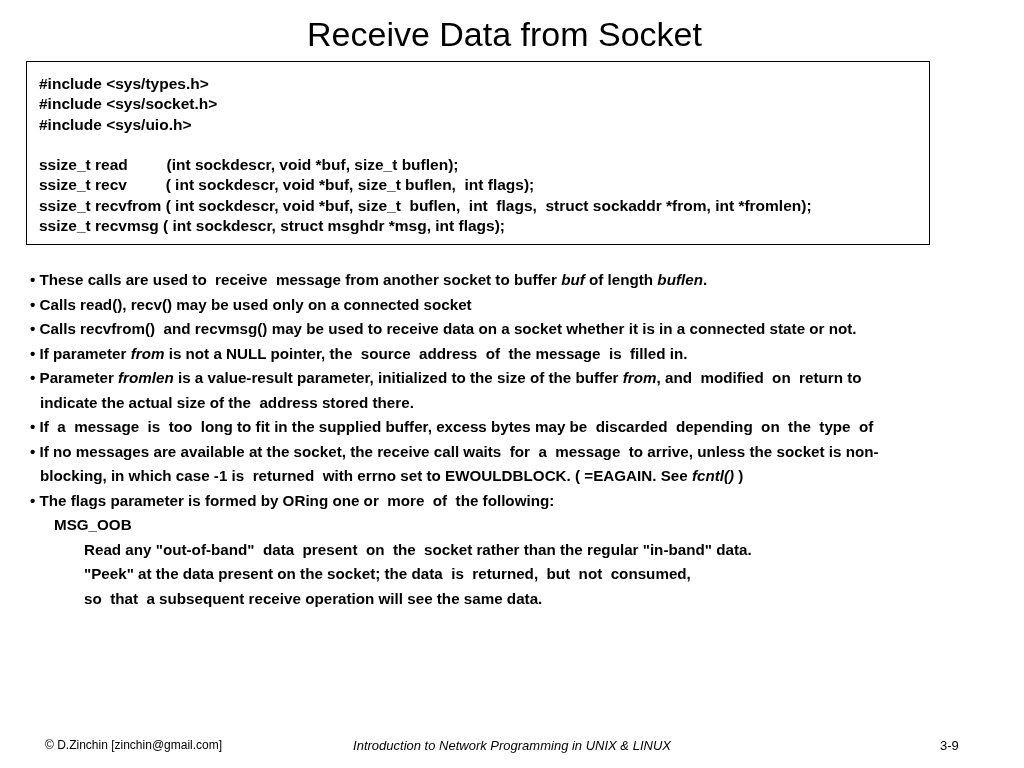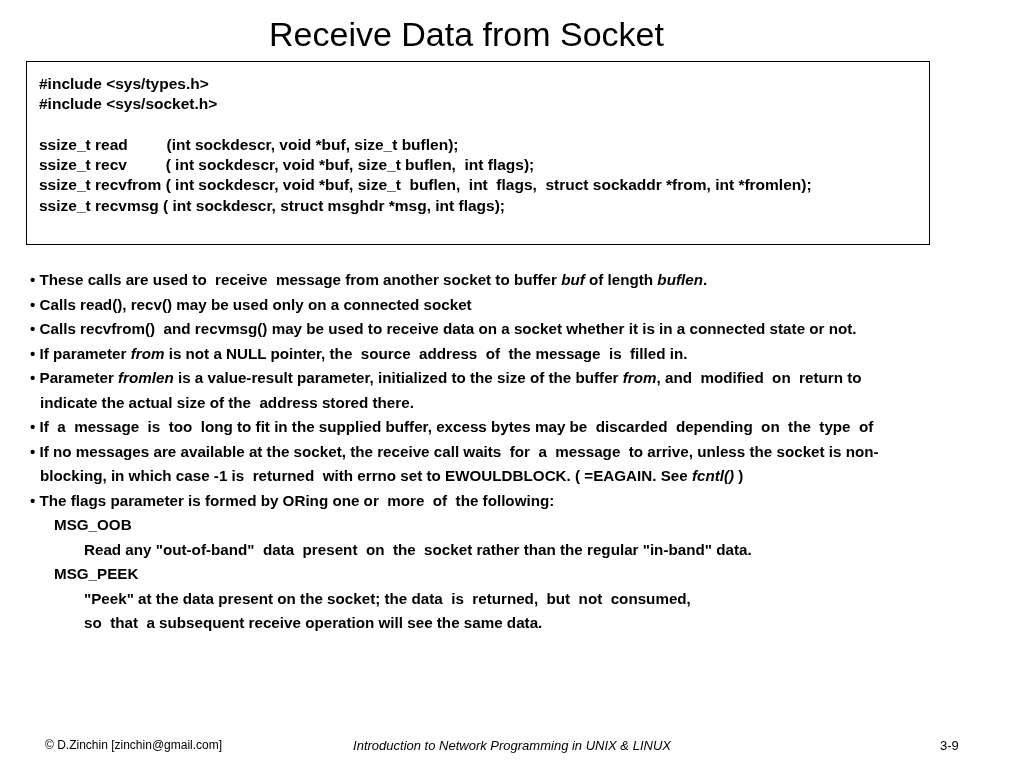--- a/index.html
+++ b/index.html
@@ -2,21 +2,21 @@
 <html><head>
   <meta charset="utf-8">
   <style>
     html, body { margin: 0; padding: 0; }
     body {
       width: 1024px; height: 768px; background: #ffffff; position: relative; overflow: hidden;
       font-family: "Liberation Sans", sans-serif; color: #000;
     }
     .title {
       position: absolute; left: 0; top: 14px; width: 933px; text-align: center;
-      font-size: 34px; font-weight: normal; line-height: 40px;
+      font-size: 34px; font-weight: normal; line-height: 40px; padding-left: 38px;
     }
     .codebox {
       position: absolute; left: 26px; top: 61px; width: 904px; height: 184px;
       border: 1.5px solid #000; box-sizing: border-box;
       padding: 12px 0 18px 12px;
       font-weight: bold; font-size: 15.5px; line-height: 20.3px;
     }
     .codebox .line { white-space: pre; height: 20.3px; }
     .codebox .gap { height: 20.3px; }
     .bullets {
@@ -36,40 +36,40 @@
     i { font-style: italic; }
   </style>
 </head>
 <body>
 
 <div class="title">Receive Data from Socket</div>
 
 <div class="codebox">
   <div class="line">#include &lt;sys/types.h&gt;</div>
   <div class="line">#include &lt;sys/socket.h&gt;</div>
+  <div class="line">#include &lt;sys/uio.h&gt;</div>
   <div class="gap"></div>
   <div class="line">ssize_t read         (int sockdescr, void *buf, size_t buflen);</div>
   <div class="line">ssize_t recv         ( int sockdescr, void *buf, size_t buflen,  int flags);</div>
   <div class="line">ssize_t recvfrom ( int sockdescr, void *buf, size_t  buflen,  int  flags,  struct sockaddr *from, int *fromlen);</div>
   <div class="line">ssize_t recvmsg ( int sockdescr, struct msghdr *msg, int flags);</div>
 </div>
 
 <div class="bullets">
   <div class="bl"><span>• These calls are used to  receive  message from another socket to buffer </span><i>buf</i><span> of length </span><i>buflen</i><span>.</span></div>
   <div class="bl">• Calls read(), recv() may be used only on a connected socket</div>
   <div class="bl">• Calls recvfrom()  and recvmsg() may be used to receive data on a socket whether it is in a connected state or not.</div>
   <div class="bl"><span>• If parameter </span><i>from</i><span> is not a NULL pointer, the  source  address  of  the message  is  filled in.</span></div>
   <div class="bl"><span>• Parameter </span><i>fromlen</i><span> is a value-result parameter, initialized to the size of the buffer </span><i>from</i><span>, and  modified  on  return to</span></div>
   <div class="bl ind1">indicate the actual size of the  address stored there.</div>
   <div class="bl">• If  a  message  is  too  long to fit in the supplied buffer, excess bytes may be  discarded  depending  on  the  type  of</div>
   <div class="bl">• If no messages are available at the socket, the receive call waits  for  a  message  to arrive, unless the socket is non-</div>
   <div class="bl ind1"><span>blocking, in which case -1 is  returned  with errno set to EWOULDBLOCK. ( =EAGAIN. See </span><i>fcntl()</i><span> )</span></div>
   <div class="bl">• The flags parameter is formed by ORing one or  more  of  the following:</div>
   <div class="bl ind2">MSG_OOB</div>
   <div class="bl ind3">Read any "out-of-band"  data  present  on  the  socket rather than the regular "in-band" data.</div>
-  <div class="bl ind2">MSG_PEEK</div>
   <div class="bl ind3">"Peek" at the data present on the socket; the data  is  returned,  but  not  consumed,</div>
   <div class="bl ind3">so  that  a subsequent receive operation will see the same data.</div>
 </div>
 
 <div class="footer left">© D.Zinchin [zinchin@gmail.com]</div>
 <div class="footer center">Introduction to Network Programming in UNIX &amp; LINUX</div>
 <div class="footer right">3-9</div>
 
 </body></html>

